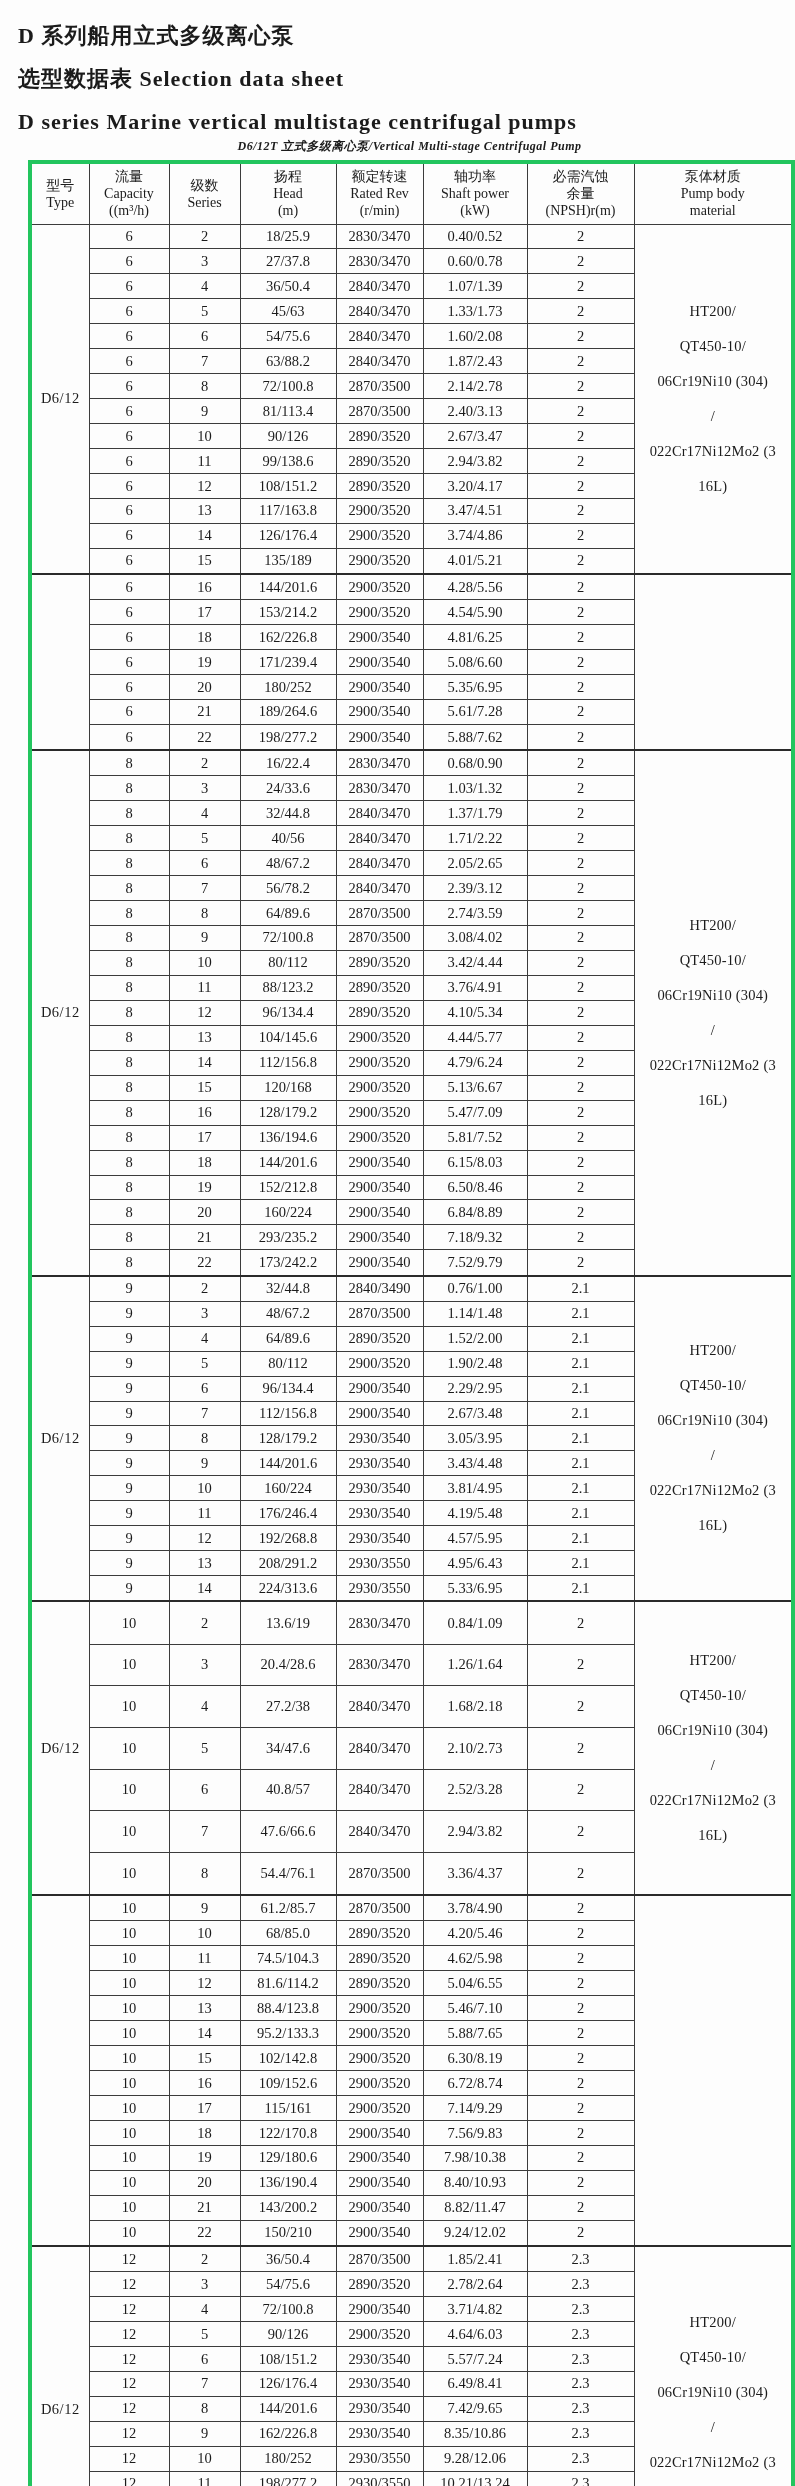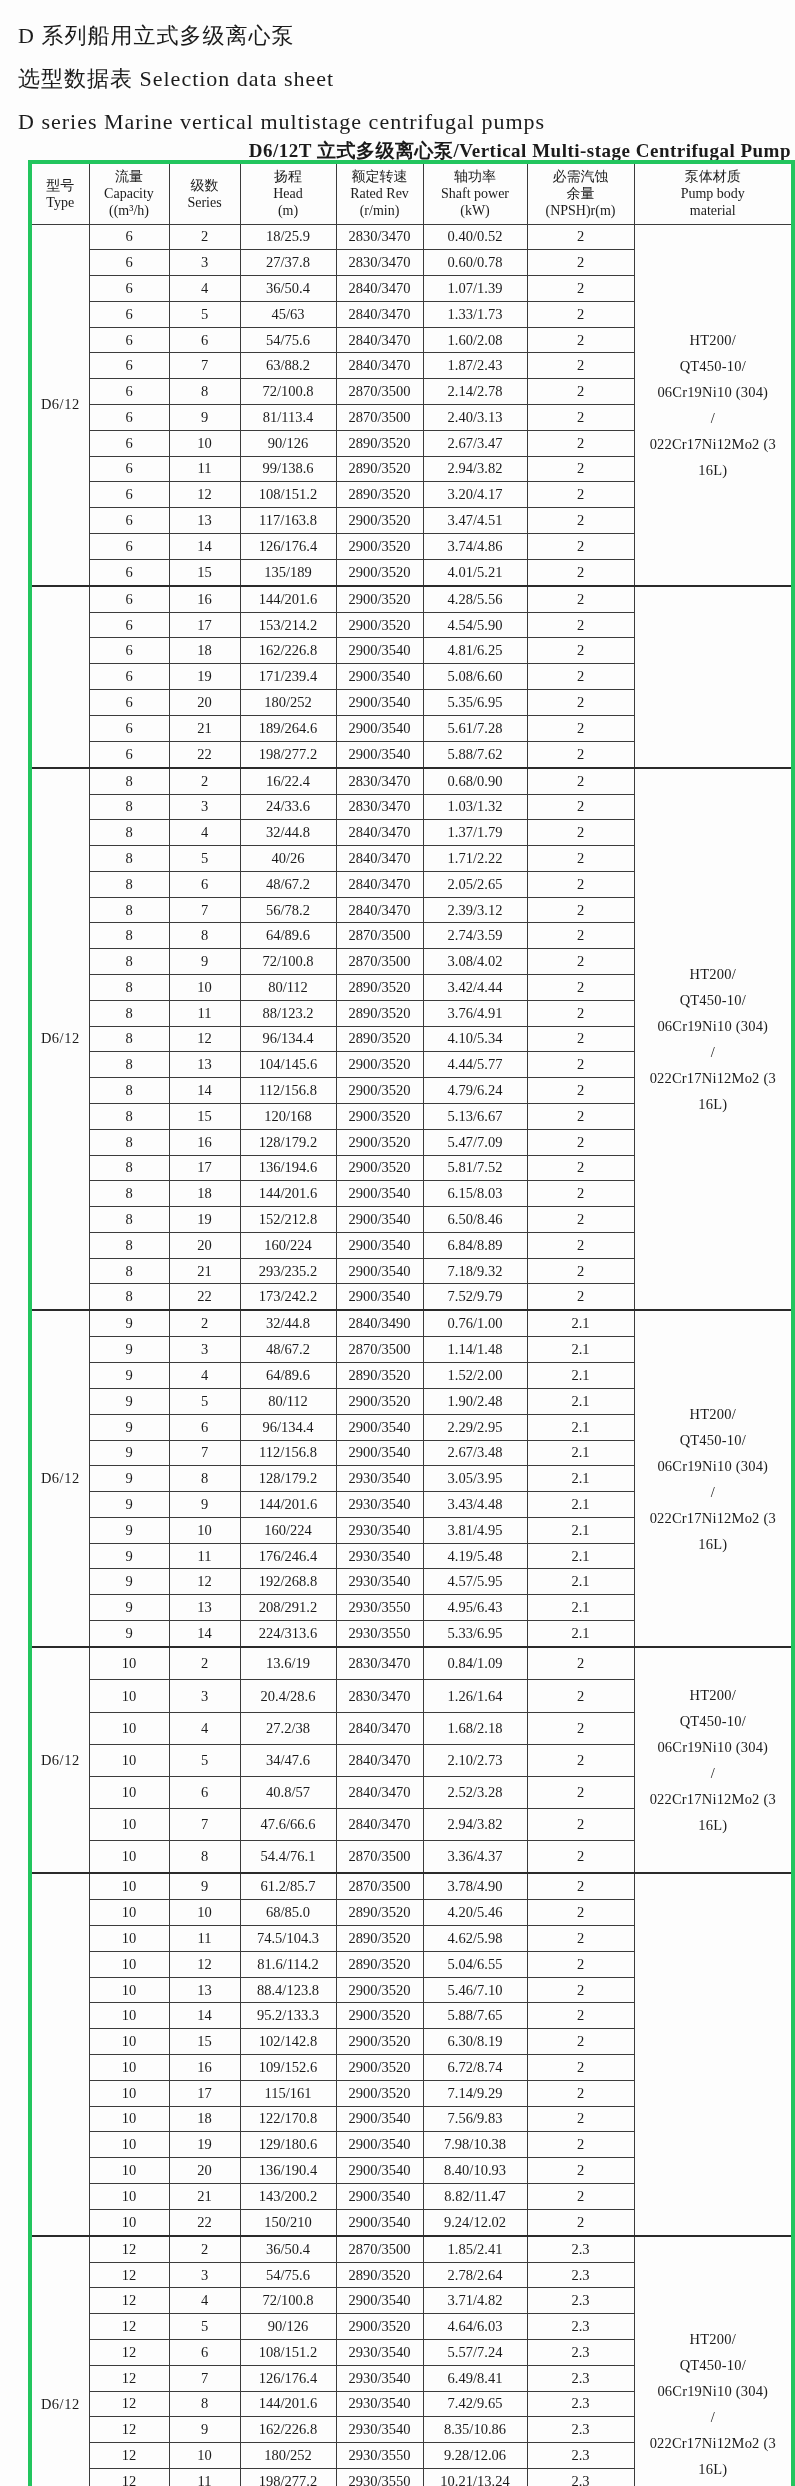--- a/index.html
+++ b/index.html
@@ -5,32 +5,33 @@
   html,body{margin:0;padding:0;background:#ffffff;}
   .page{
     position:relative;
     width:795px;height:2486px;
     background:#fdfdfd;
     font-family:"Liberation Serif","DejaVu Serif",serif;
     color:#1b1b1b;
   }
   .titles{position:absolute;left:18px;top:14px;width:760px;}
   .title-line{
-    font-weight:normal;
+    font-weight:bold;
     font-size:22px;
     line-height:43px;
     letter-spacing:1px;
     white-space:nowrap;
   }
   .caption{
     position:absolute;left:28px;top:138px;width:763px;
-    text-align:right;
-    font-size:19px;
+    text-align:center;
+    font-size:12px;
     font-weight:600;
     letter-spacing:0.5px;
+    font-style:italic;
   }
   table.sheet{
     position:absolute;left:28px;top:160px;
     width:763px;height:2416px;
     border-collapse:collapse;
     table-layout:fixed;
     border:4px solid #22c55e;
   }
   table.sheet td{
     border:1px solid #3c3c3c;
@@ -39,21 +40,21 @@
     padding:0;
     font-size:14.5px;
     overflow:hidden;
   }
   table.sheet thead tr{height:62px;}
   table.sheet thead td{font-size:14px;line-height:17px;}
   td.type-cell{font-size:14px;letter-spacing:0.5px;margin-top:44px;}
   td.material-cell{
     text-align:left;
     font-size:13.5px;
-    line-height:26px;
+    line-height:35px;
     padding-left:12px;
     letter-spacing:0.2px;
     margin-top:28px;
   }
   tr.block-start td{border-top:2px solid #2a2a2a;}
 </style>
 </head>
 <body>
 
 <div class="page">
@@ -284,21 +285,21 @@
           <td>8</td>
           <td>4</td>
           <td>32/44.8</td>
           <td>2840/3470</td>
           <td>1.37/1.79</td>
           <td>2</td>
         </tr>
         <tr>
           <td>8</td>
           <td>5</td>
-          <td>40/26</td>
+          <td>40/56</td>
           <td>2840/3470</td>
           <td>1.71/2.22</td>
           <td>2</td>
         </tr>
         <tr>
           <td>8</td>
           <td>6</td>
           <td>48/67.2</td>
           <td>2840/3470</td>
           <td>2.05/2.65</td>

